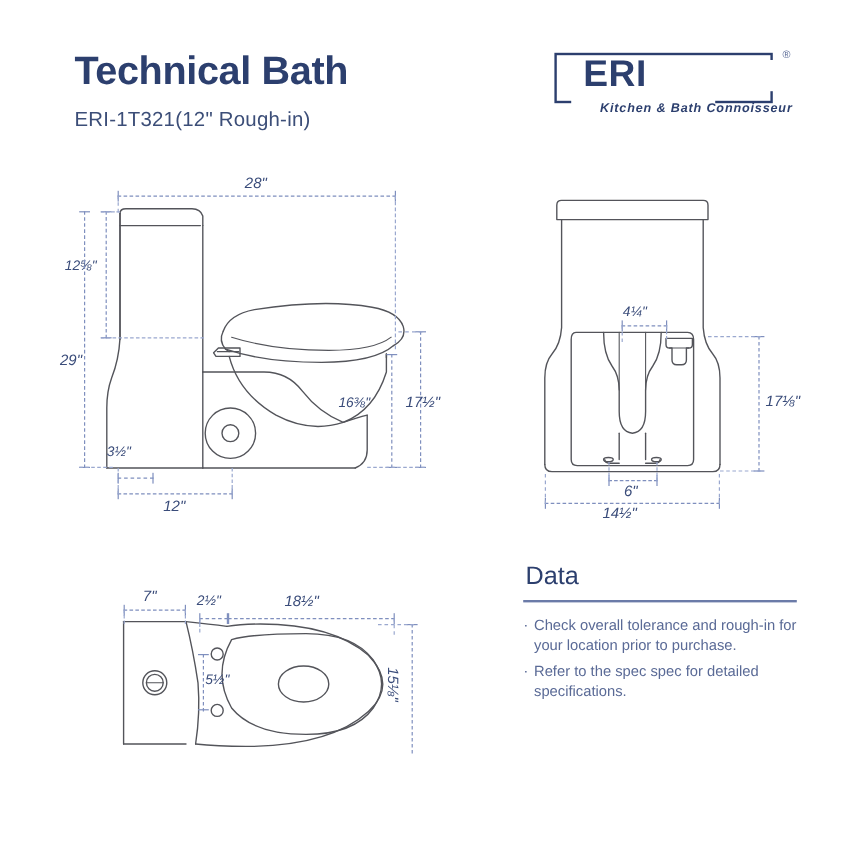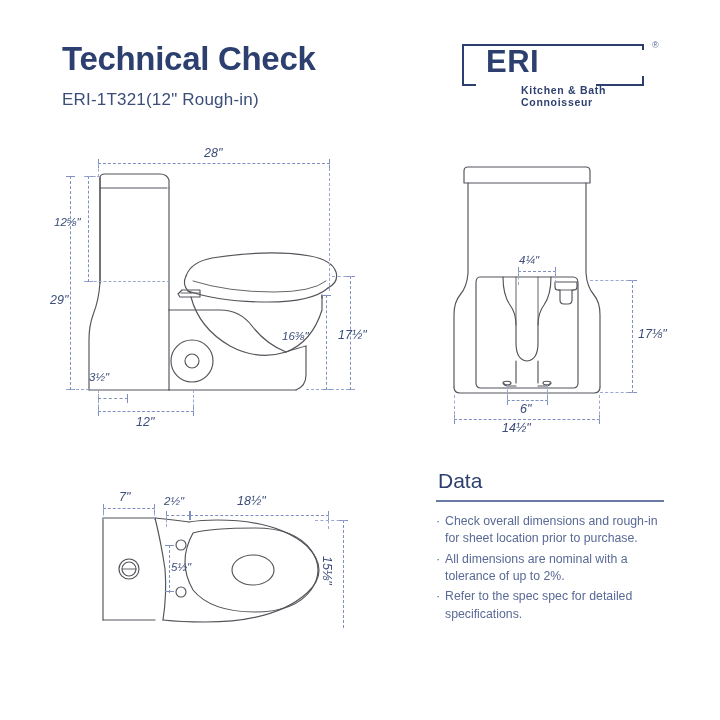--- a/index.html
+++ b/index.html
@@ -46,23 +46,24 @@
     position:absolute;left:90px;top:8px;
     font-size:31px;font-weight:normal;color:#5a6a96;
     letter-spacing:1px;line-height:1;
     -webkit-text-stroke:0.6px #5a6a96;
   }
   .logo-reg{
     position:absolute;left:190px;top:2px;
     font-size:9px;color:#5a6a96;
   }
   .logo-tag{
-    position:absolute;left:59px;top:46px;
+    position:absolute;left:38px;top:46px;
     font-size:10.5px;font-weight:bold;color:#2c3f6e;
     letter-spacing:0.7px;
+    font-style:italic;
   }
 
   
   .dimtext{
     position:absolute;
     font-size:12.5px;color:#3a4c7a;
     white-space:nowrap;font-style:italic;
     font-family:"Liberation Sans", sans-serif;
   }
   .dimtext.sm{font-size:11.5px;}
@@ -94,21 +95,21 @@
   }
   .note-list li::before{
     content:"·";position:absolute;left:0;top:-1px;color:#5a6a96;font-size:13px;
   }
 </style>
 </head>
 <body>
 
 <div class="page">
 
-  <div class="title">Technical Check</div>
+  <div class="title">Technical Bath</div>
   <div class="subtitle">ERI-1T321(12" Rough-in)</div>
 
   <div class="logo">
     <div class="logo-frame"></div>
     <div class="logo-frame-cutR"></div>
     <div class="logo-frame-cutB"></div>
     <div class="logo-eri">ERI</div>
     <div class="logo-reg">®</div>
     <div class="logo-tag">Kitchen &amp; Bath Connoisseur</div>
   </div>
@@ -303,19 +304,18 @@
     <div class="dimv" style="left:258px;top:50px;height:108px;"></div>
     <div class="tick tickh" style="left:254px;top:50px;"></div>
     <div class="xlineh" style="left:230px;top:50px;width:30px;"></div>
     <div class="dimtext" style="left:249px;top:86px;transform:rotate(90deg);transform-origin:left top;">15⅛"</div>
   </div>
 
   <div class="note-wrap">
     <div class="note-title">Data</div>
     <div class="note-rule"></div>
     <ul class="note-list">
-      <li>Check overall dimensions and rough-in for sheet location prior to purchase.</li>
-      <li>All dimensions are nominal with a tolerance of up to 2%.</li>
+      <li>Check overall tolerance and rough-in for your location prior to purchase.</li>
       <li>Refer to the spec spec for detailed specifications.</li>
     </ul>
   </div>
 
 </div>
 
 </body></html>

